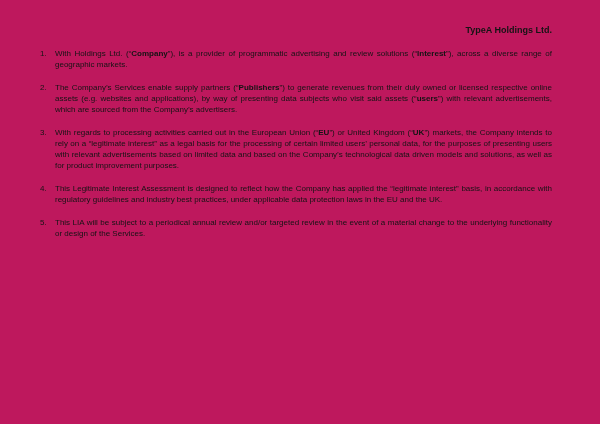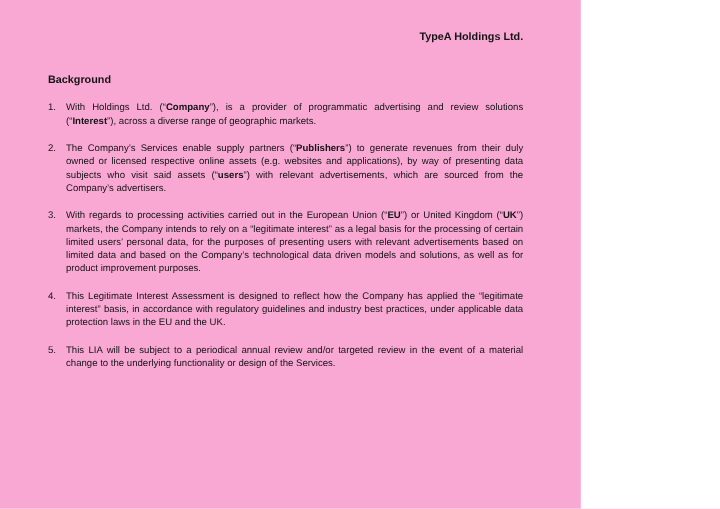--- a/index.html
+++ b/index.html
@@ -4,25 +4,25 @@
 <style>
   * { margin: 0; padding: 0; box-sizing: border-box; }
   html, body { width: 600px; height: 424px; }
   body {
     background: #ffffff;
     font-family: "Liberation Sans", sans-serif;
     color: #141414;
     -webkit-font-smoothing: antialiased;
   }
   .page {
-    width: 484px;
+    width: 600px;
     height: 424px;
     padding: 25px 48px 0 40px;
     overflow: hidden;
-    background: #f9a8d4;
+    background: #be185d;
   }
   .company-name {
     text-align: right;
     font-weight: 700;
     font-size: 9px;
     line-height: 10px;
   }
   .doc-title {
     margin-top: 8px;
     text-align: center;
@@ -48,21 +48,20 @@
   }
   .list-item .num { flex: 0 0 15px; }
   .list-item .txt { flex: 1; text-align: justify; }
   b { font-weight: 700; }
 </style>
 </head>
 <body>
 
 <div class="page">
   <div class="company-name">TypeA Holdings Ltd.</div>
-  <div class="section-heading">Background</div>
   <div class="list">
       <div class="list-item">
         <span class="num">1.</span>
         <span class="txt"><span>With Holdings Ltd. (“</span><b>Company</b><span>”), is a provider of programmatic advertising and review solutions (“</span><b>Interest</b><span>”), across a diverse range of geographic markets.</span></span>
       </div>
       <div class="list-item">
         <span class="num">2.</span>
         <span class="txt"><span>The Company’s Services enable supply partners (“</span><b>Publishers</b><span>”) to generate revenues from their duly owned or licensed respective online assets (e.g. websites and applications), by way of presenting data subjects who visit said assets (“</span><b>users</b><span>”) with relevant advertisements, which are sourced from the Company’s advertisers.</span></span>
       </div>
       <div class="list-item">

